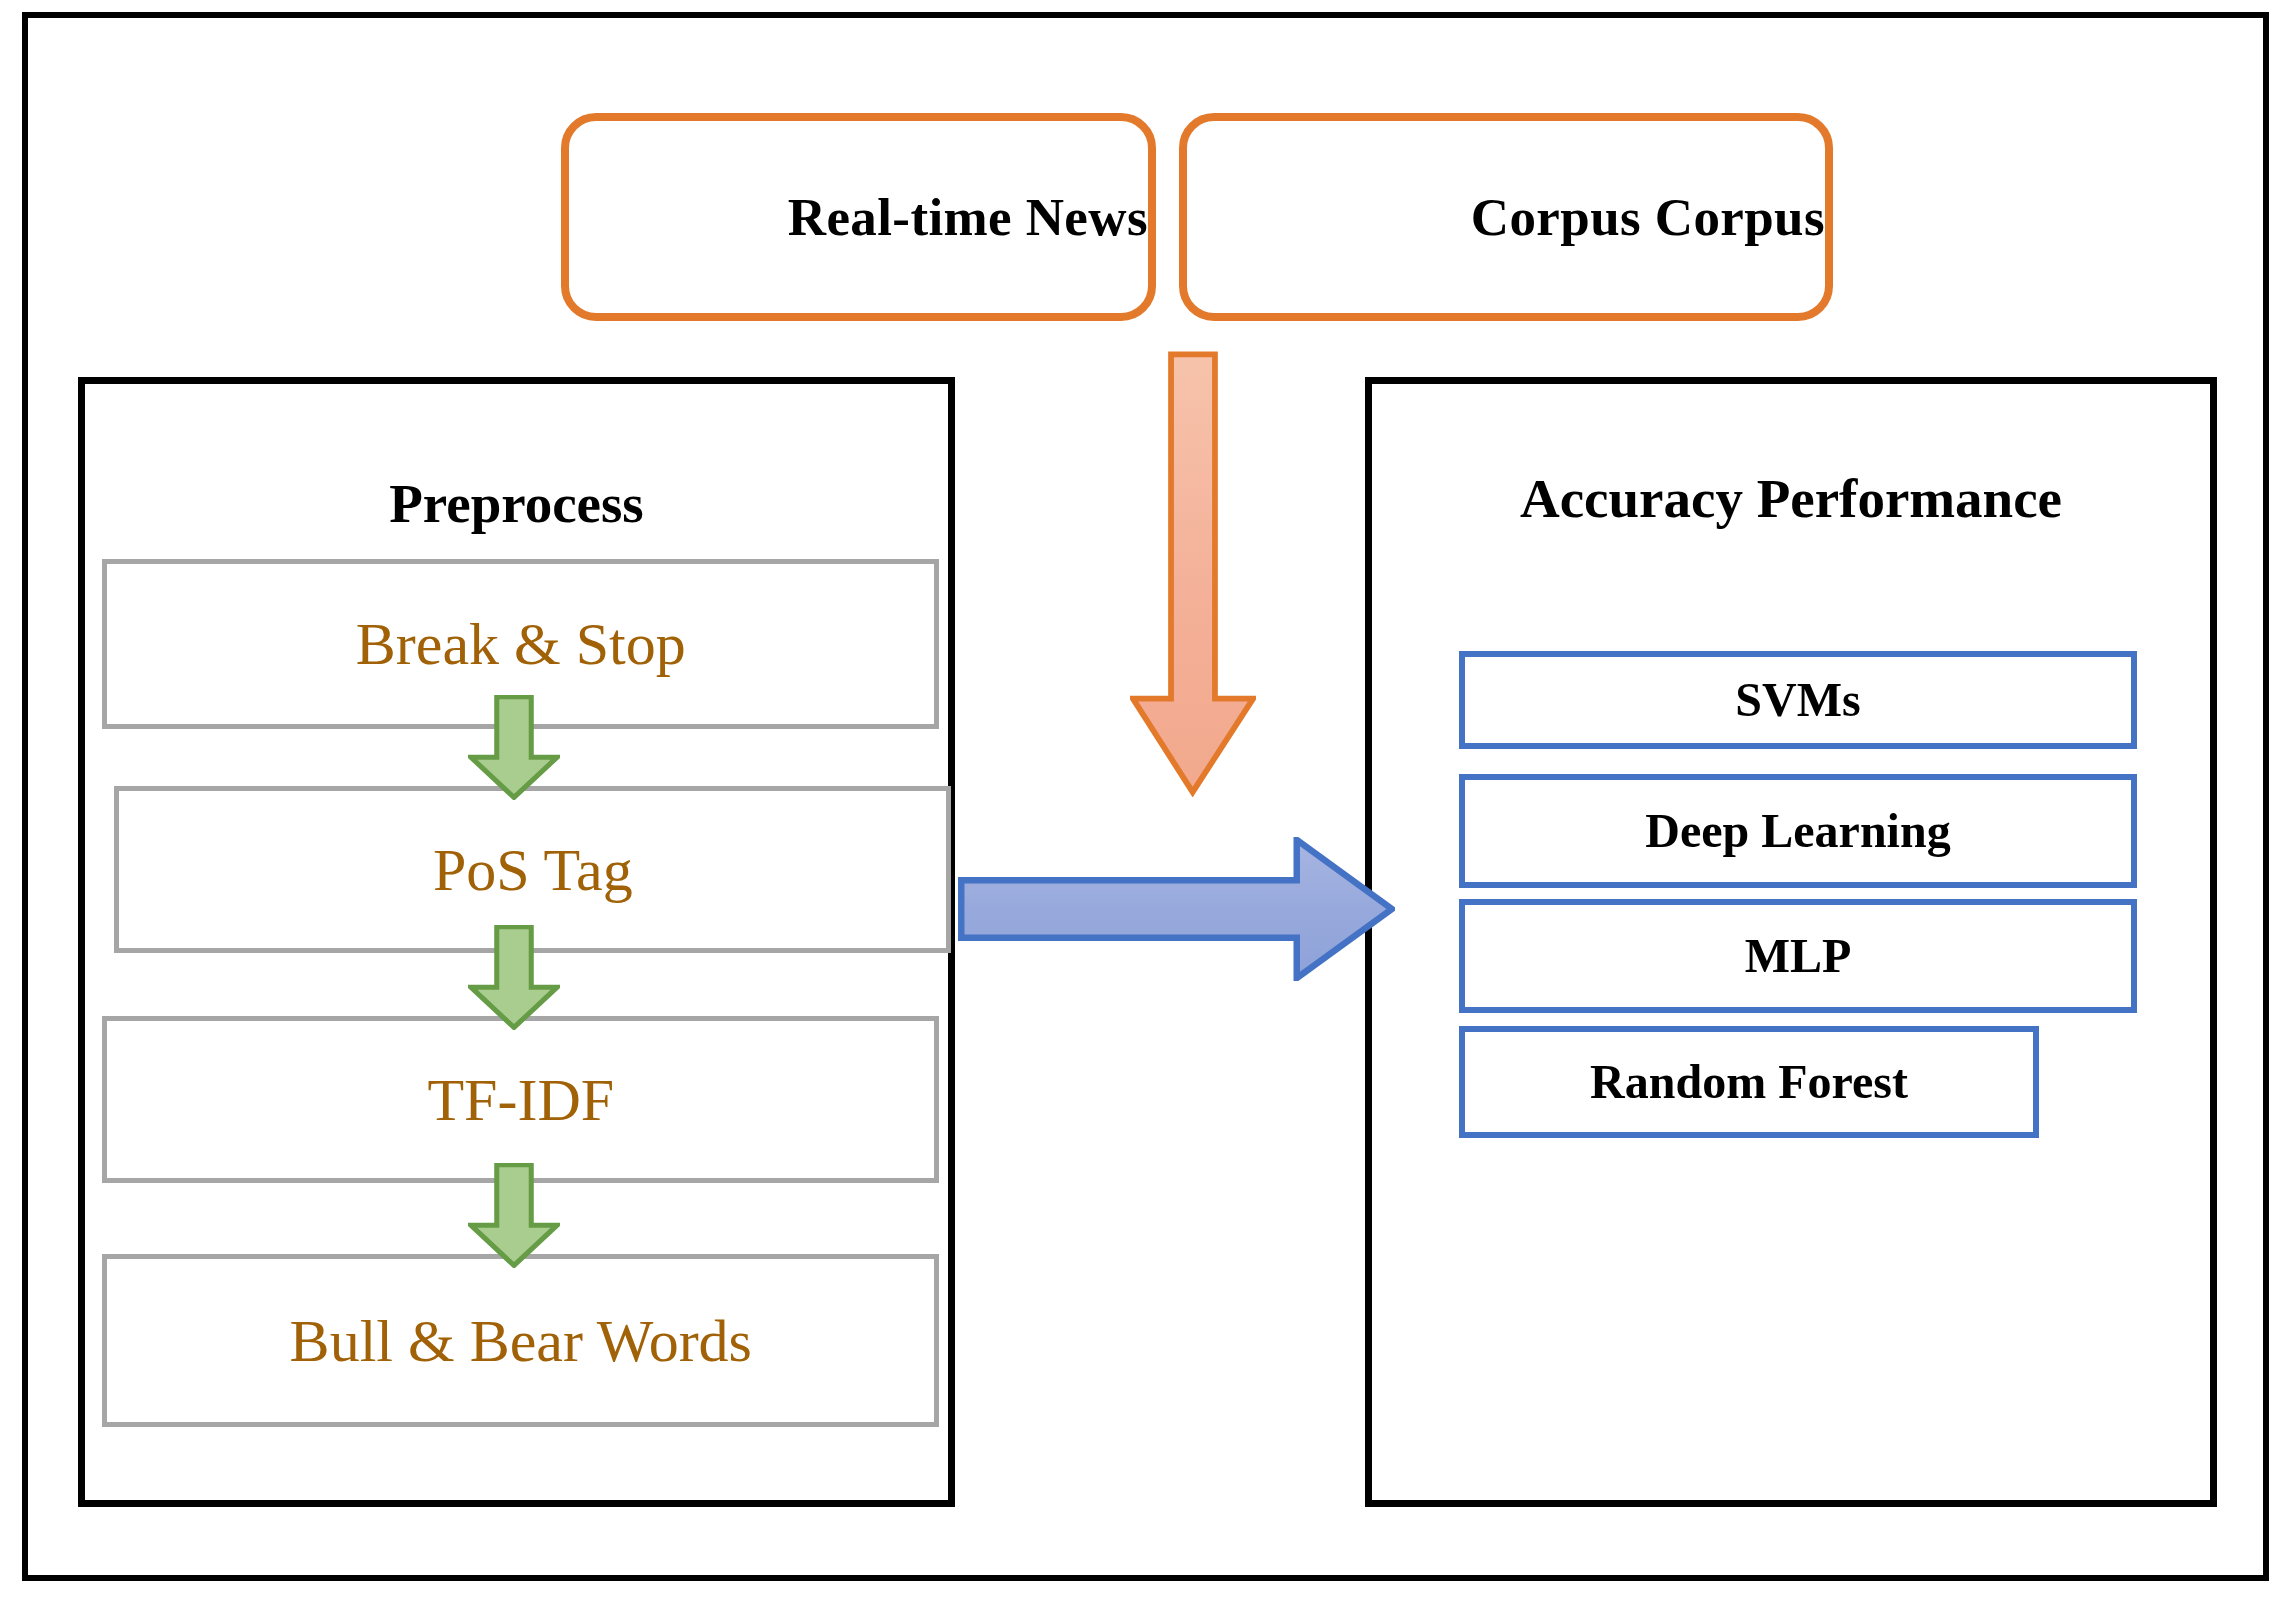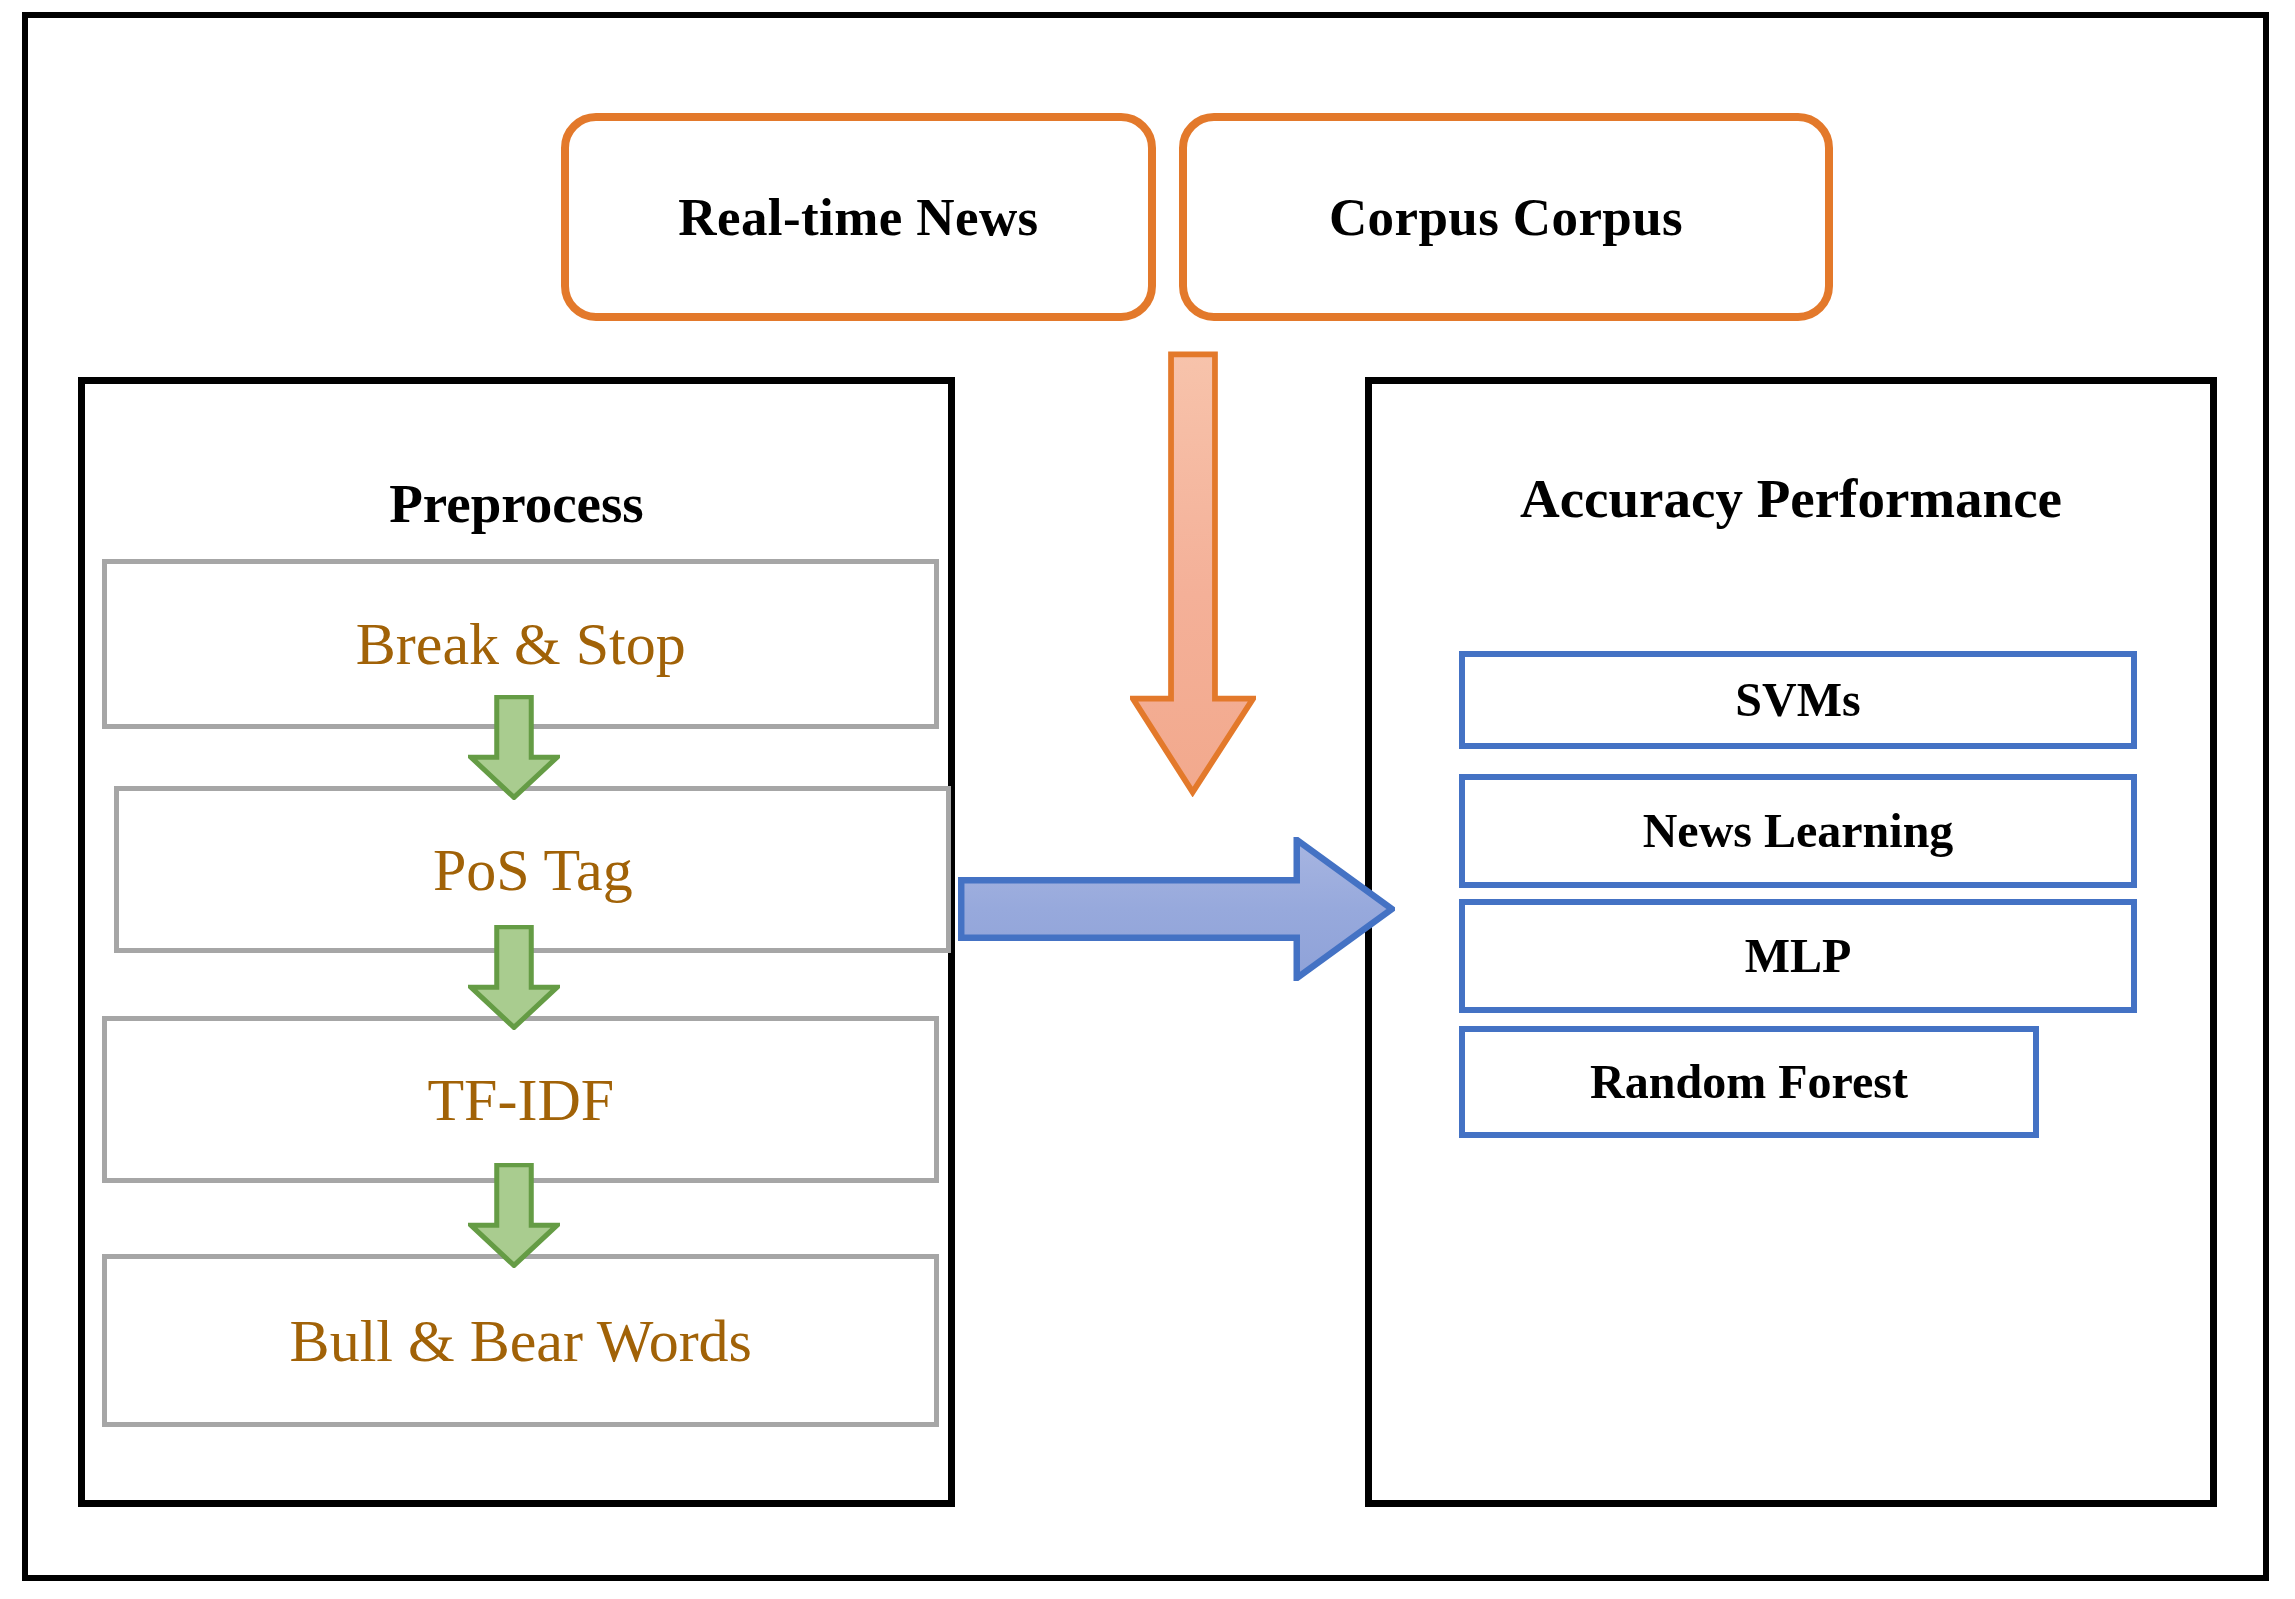--- a/index.html
+++ b/index.html
@@ -33,21 +33,21 @@
 
   
   .source-box {
     position: absolute;
     border: 8px solid #E3792B;
     border-radius: 35px;
     box-sizing: border-box;
     background: #ffffff;
     display: flex;
     align-items: center;
-    justify-content: center;
+    justify-content: flex-end;
   }
   .source-box .label {
     font-size: 53px;
     font-weight: bold;
     color: #000000;
     letter-spacing: 0.4px;
     line-height: 1;
   }
   #source-realtime-news { left: 561px;  top: 113px; width: 595px; height: 208px; }
   #source-futures-corpus { left: 1179px; top: 113px; width: 654px; height: 208px; }
@@ -183,21 +183,21 @@
 
   <div class="panel" id="panel-accuracy">
 
     <div class="panel-title">Accuracy Performance</div>
 
     <div class="model-box" id="model-0">
       <span class="label">SVMs</span>
     </div>
 
     <div class="model-box" id="model-1">
-      <span class="label">News Learning</span>
+      <span class="label">Deep Learning</span>
     </div>
 
     <div class="model-box" id="model-2">
       <span class="label">MLP</span>
     </div>
 
     <div class="model-box" id="model-3">
       <span class="label">Random Forest</span>
     </div>
   </div>

